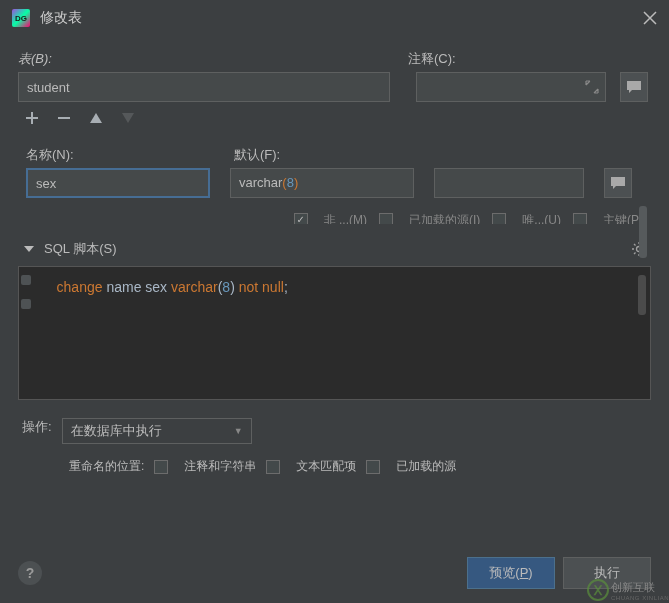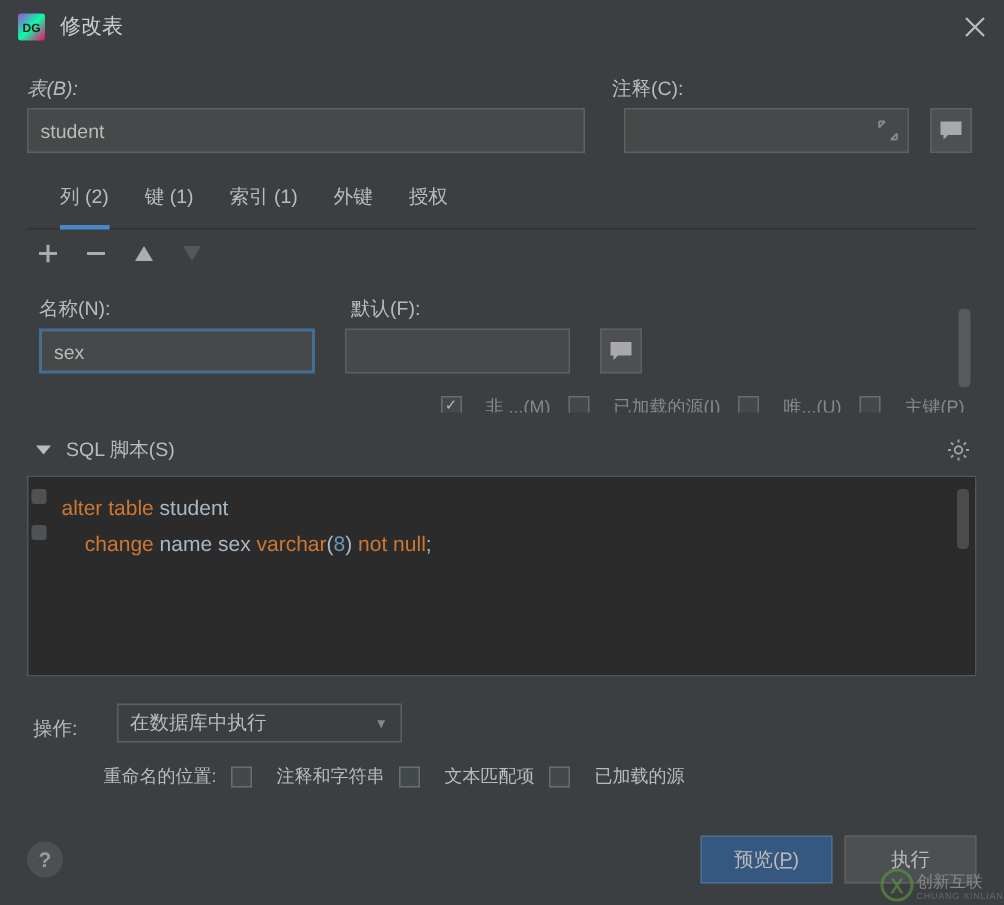--- a/index.html
+++ b/index.html
@@ -57,21 +57,21 @@
 
 .sql-box { background: #2b2b2b; border: 1px solid #555555; height: 134px; padding: 8px 6px; font-family: "Consolas", monospace; font-size: 14px; line-height: 24px; position: relative; }
 .sql-gutter { position: absolute; left: 0; top: 8px; width: 14px; }
 .gut-mark { width: 10px; height: 10px; background: #4e5254; border-radius: 2px; margin-bottom: 14px; margin-left: 2px; }
 .sql-code { padding-left: 16px; }
 .kw { color: #cc7832; }
 .ident { color: #a9b7c6; }
 .lit { color: #6897bb; }
 .sql-scroll { position: absolute; right: 4px; top: 8px; width: 8px; height: 40px; background: #4b4b4b; border-radius: 3px; }
 
-.ops-row { display: flex; align-items: flex-end; gap: 26px; padding: 18px 4px 0 4px; }
+.ops-row { display: flex; align-items: flex-start; gap: 10px; padding: 18px 4px 0 4px; }
 .dropdown { background: #3c3f41; border: 1px solid #5e6060; padding: 4px 8px; width: 190px; height: 26px; display: flex; align-items: center; justify-content: space-between; cursor: pointer; }
 .dd-arrow { font-size: 9px; color: #888; }
 
 .rename-row { display: flex; align-items: center; gap: 10px; padding: 14px 4px 0 4px; font-size: 12px; margin-left: 47px; }
 .rename-row .chk-box { width: 14px; height: 14px; }
 
 .footer { position: absolute; bottom: 0; left: 0; right: 0; padding: 14px 18px 14px 18px; display: flex; align-items: center; }
 .help-btn { width: 24px; height: 24px; border-radius: 50%; background: #4c5052; display: flex; align-items: center; justify-content: center; font-size: 14px; font-weight: bold; color: #9b9b9b; cursor: pointer; }
 .footer-spacer { flex: 1; }
 .btn { background: #4c5052; border: 1px solid #5e6060; padding: 6px 18px; font-size: 13px; color: #bbbbbb; cursor: pointer; margin-left: 8px; min-width: 88px; text-align: center; }
@@ -106,27 +106,20 @@
           <path d="M1 5 L5 1 M1 1 L1 5 M1 1 L5 1 M9 13 L13 13 M13 13 L13 9 M13 9 L9 13" stroke="currentColor" stroke-width="1.2" fill="none"></path>
         </svg>
     </div>
     <div class="chat-btn">
       <svg width="16" height="14" viewBox="0 0 16 14">
           <path d="M1 1 H15 V10 H6 L3 13 V10 H1 Z" fill="#a9a9a9"></path>
         </svg>
     </div>
   </div>
 
-  <div class="tabs">
-    <div class="tab active">列 (2)</div>
-    <div class="tab">键 (1)</div>
-    <div class="tab">索引 (1)</div>
-    <div class="tab">外键</div>
-    <div class="tab">授权</div>
-  </div>
 
   <div class="toolbar">
     <div class="tool-icn">
         <svg width="12" height="12" viewBox="0 0 12 12">
           <path d="M6 0 V12 M0 6 H12" stroke="#a8aeb3" stroke-width="2"></path>
         </svg>
       </div>
     <div class="tool-icn">
         <svg width="12" height="12" viewBox="0 0 12 12">
           <path d="M0 6 H12" stroke="#a8aeb3" stroke-width="2"></path>
@@ -144,20 +137,21 @@
       </div>
   </div>
 
   <div class="cols-header">
     <div class="ch-name">名称(N):</div>
     <div class="ch-default">默认(F):</div>
   </div>
 
   <div class="cols-inputs">
     <input class="field-input focused" value="sex" style="">
+    <div class="field-input type-input"><span>varchar</span><span class="paren">(</span><span class="num">8</span><span class="paren">)</span></div>
     <input class="field-input default-input" value="" style="">
     <div class="chat-btn2">
       <svg width="16" height="14" viewBox="0 0 16 14">
           <path d="M1 1 H15 V10 H6 L3 13 V10 H1 Z" fill="#a9a9a9"></path>
         </svg>
     </div>
   </div>
 
   <div class="scroll-stub"></div>
 
@@ -190,21 +184,20 @@
         <path d="M8 1 V3 M8 13 V15 M1 8 H3 M13 8 H15 M3 3 L4.5 4.5 M11.5 11.5 L13 13 M3 13 L4.5 11.5 M11.5 4.5 L13 3" stroke="#a0a0a0" stroke-width="1.3"></path>
       </svg>
   </div>
 
   <div class="sql-box">
     <div class="sql-gutter">
       <div class="gut-mark"></div>
         <div class="gut-mark"></div>
     </div>
     <div class="sql-code">
-      <div><span class="kw">alter</span> <span class="kw">table</span> <span class="ident">student</span></div>
       <div>&nbsp;&nbsp;&nbsp;&nbsp;<span class="kw">change</span> <span class="ident">name</span> <span class="ident">sex</span> <span class="kw">varchar</span><span class="ident">(</span><span class="lit">8</span><span class="ident">)</span> <span class="kw">not</span> <span class="kw">null</span><span class="ident">;</span></div>
     </div>
     <div class="sql-scroll"></div>
   </div>
 
   <div class="ops-row">
     <span>操作:</span>
     <div class="dropdown">
       <span>在数据库中执行</span>
       <span class="dd-arrow">▼</span>

